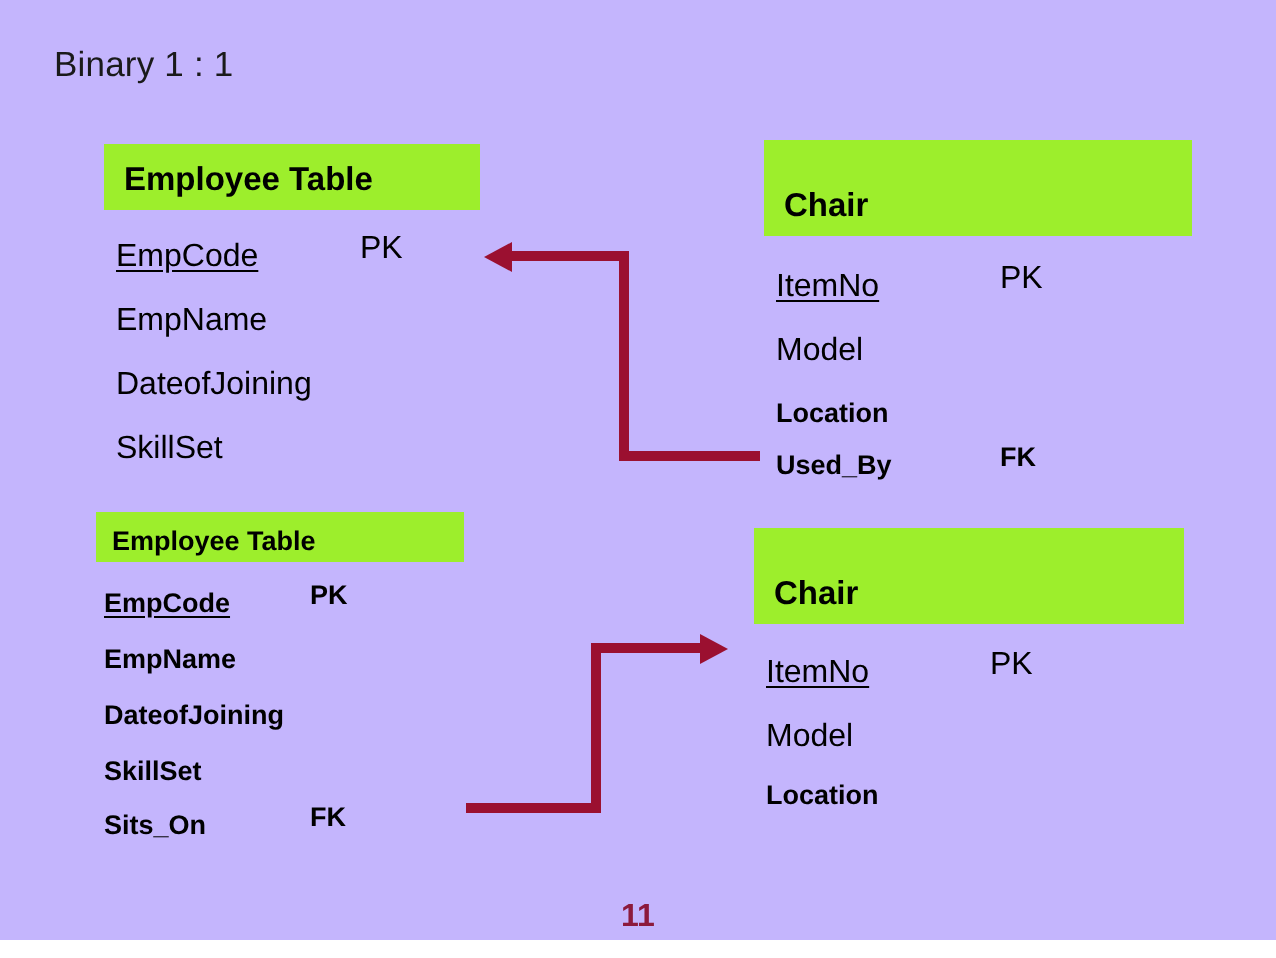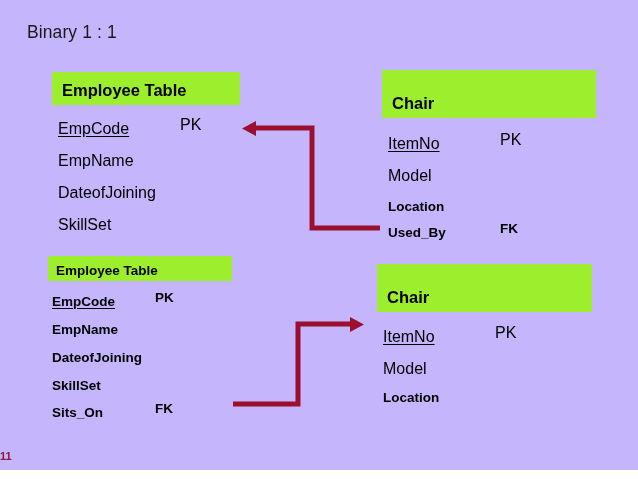--- a/index.html
+++ b/index.html
@@ -97,21 +97,22 @@
   #tbl-chair-bot .field-key { left: 118px; }
   #tbl-chair-bot .field-row.small { font-size: 13.5px; font-weight: bold; }
 
   
   .connector { position: absolute; left: 0; top: 0; pointer-events: none; }
   .page-number {
     position: absolute;
     left: 0;
     top: 450px;
     width: 638px;
-    font-size: 11px;
+    text-align: center;
+    font-size: 16px;
     font-weight: bold;
     color: #8C1A3C;
   }
 </style>
 </head>
 <body>
 
 <div id="slide">
 
   <div class="slide-title">Binary 1 : 1</div>

